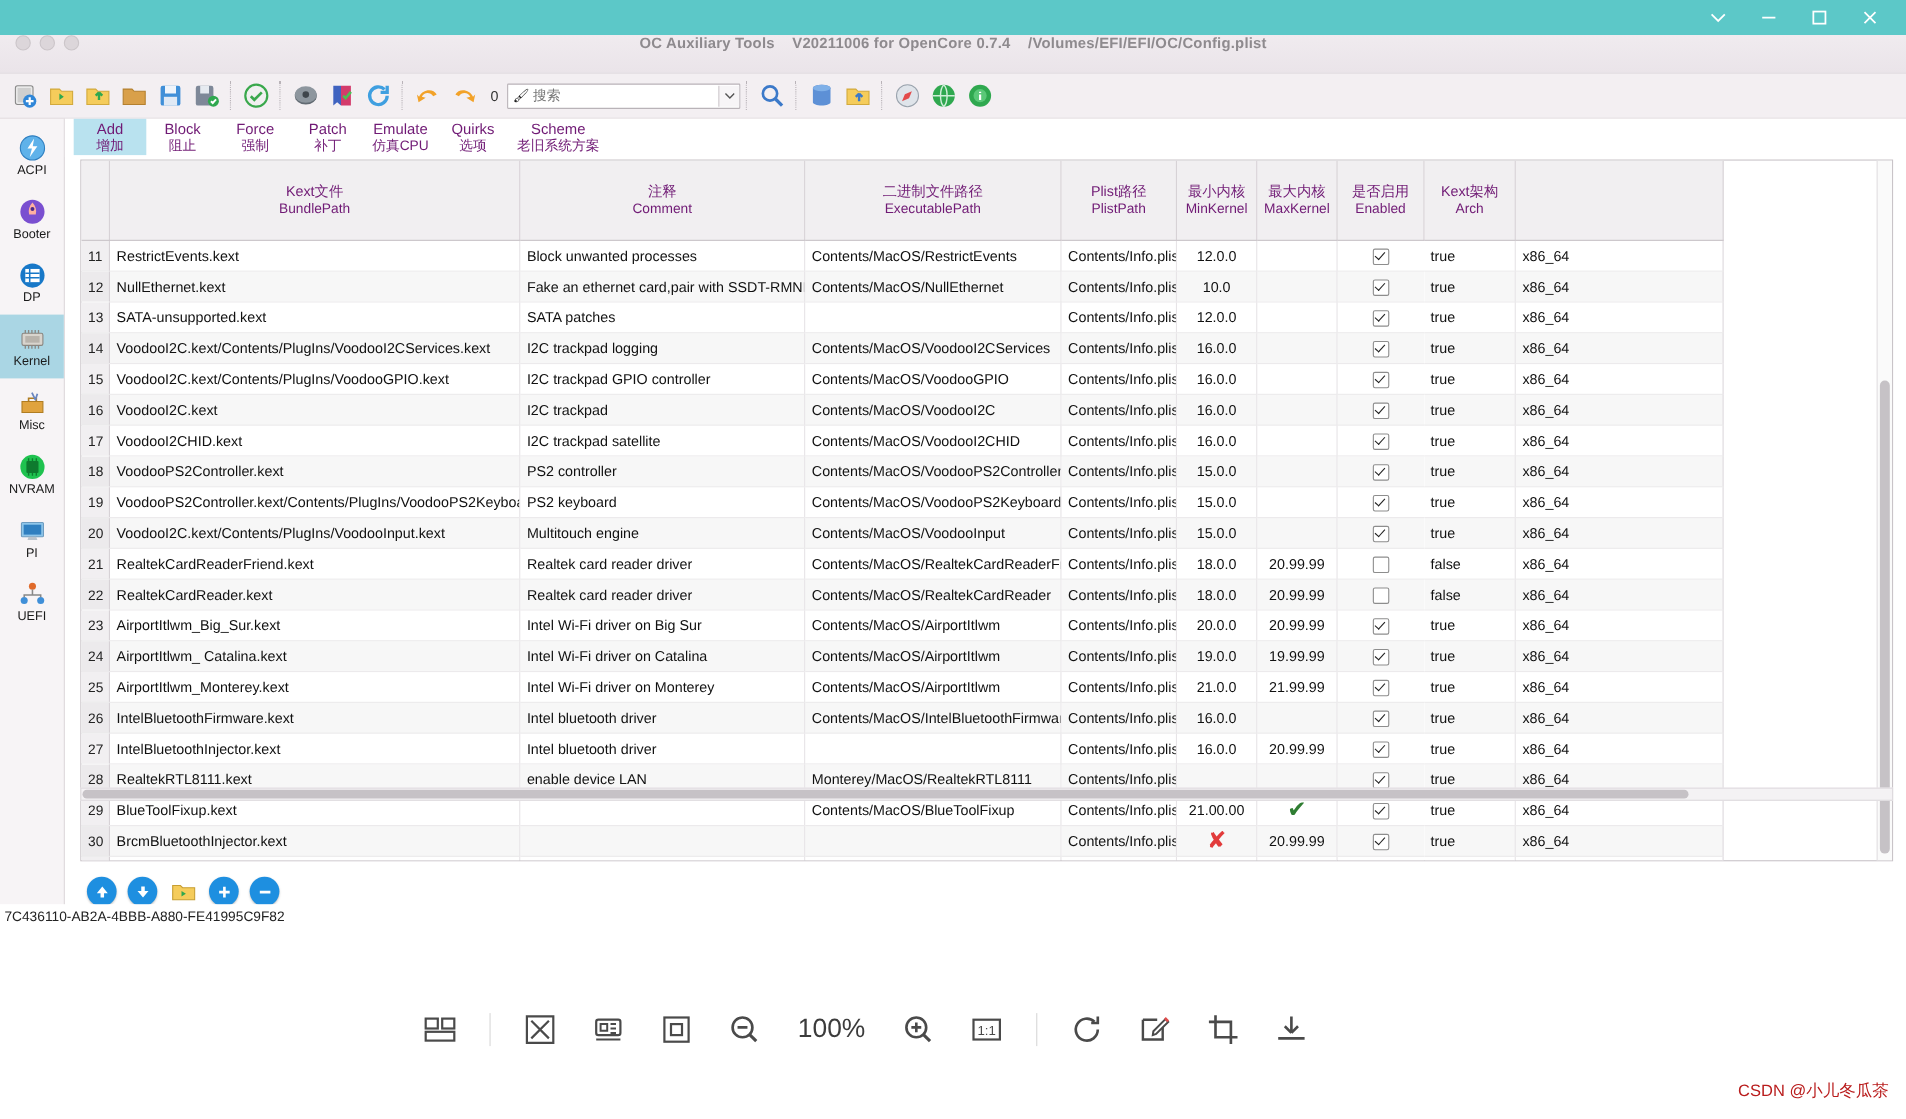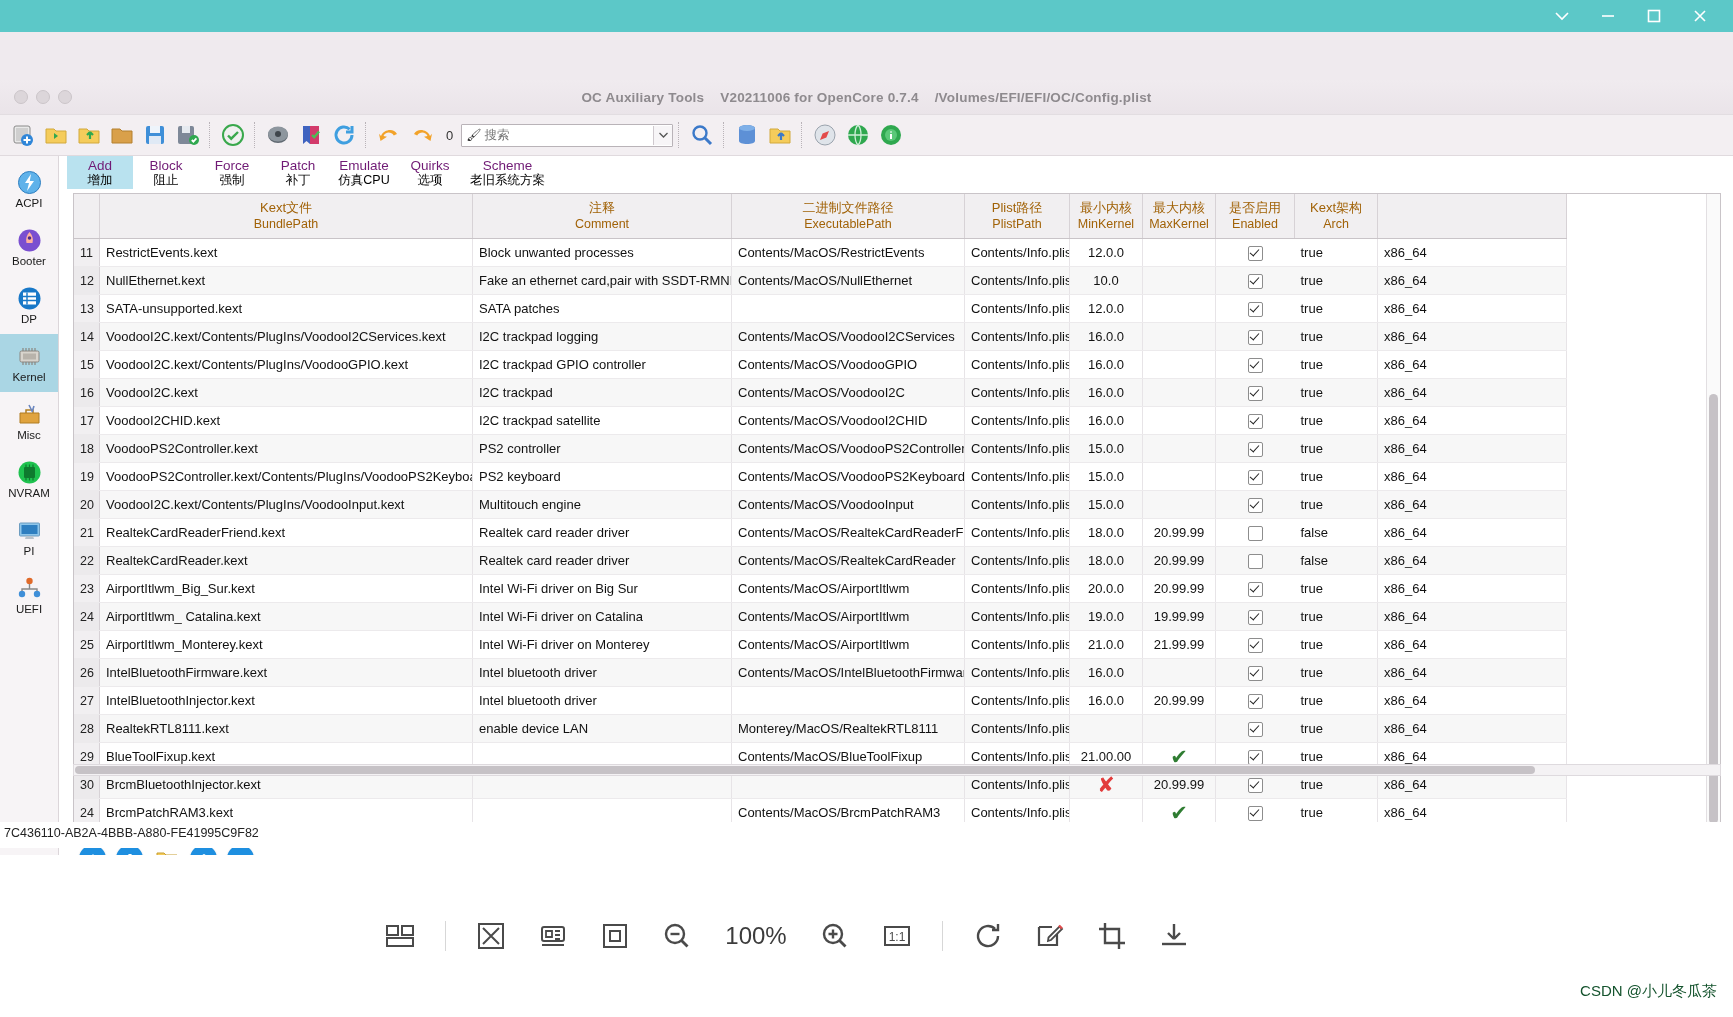--- a/index.html
+++ b/index.html
@@ -21,24 +21,23 @@
   .tb-btn svg{display:block;}
 
   
   .win{
     position:absolute;left:0;top:32px;width:1733px;height:790px;
     background:#efeaee;border-bottom:1px solid #d5d0d4;box-sizing:border-box;
   }
 
   
   .titlebar{
-    height:34px;display:flex;align-items:center;position:relative;
+    height:34px;display:flex;position:relative;
     background:linear-gradient(#f0ebef,#eae4e9);
     border-bottom:1px solid #e2dde1;
-    margin-top:48px;
   }
   .traffic{display:flex;gap:8px;padding-left:14px;}
   .dot{width:12px;height:12px;border-radius:50%;background:#dcd6da;border:1px solid #cbc5c9;}
   .win-title{
     position:absolute;left:0;right:0;text-align:center;
     font-size:13.5px;font-weight:bold;color:#8e8a8e;letter-spacing:.2px;
     pointer-events:none;
   }
   .win-title span{margin:0 6px;}
 
@@ -86,31 +85,31 @@
   .main{flex:1;background:#ffffff;position:relative;display:flex;flex-direction:column;}
 
   
   .tabs{height:36px;display:flex;align-items:flex-start;padding-left:8px;background:#fff;}
   .tab{
     min-width:52px;padding:2px 7px 1px 7px;display:flex;flex-direction:column;
     align-items:center;line-height:15px;cursor:default;
   }
   .tab.active{background:#b9e2ef;}
   .tab .en{font-size:13.5px;color:#701a75;}
-  .tab .cn{font-size:12.5px;color:#000000;}
+  .tab .cn{font-size:12.5px;color:#701a75;}
 
   
   .table-wrap{
     margin:2px 12px 0 14px;border:1px solid #c9c4c8;background:#fff;
     height:647px;box-sizing:border-box;position:relative;overflow:hidden;
   }
   table{border-collapse:collapse;width:1483px;table-layout:fixed;}
   thead th{
     background:#f1eff1;border-right:1px solid #d7d2d6;border-bottom:1px solid #c9c4c8;
-    font-weight:normal;font-size:13px;color:#a16207;height:40px;padding:2px 0;
+    font-weight:normal;font-size:13px;color:#701a75;height:40px;padding:16px 0;
     line-height:17px;vertical-align:middle;
   }
   thead th .cn{display:block;font-size:13px;}
   thead th .en{display:block;font-size:12.5px;}
   tbody td{
     border-right:1px solid #e7e4e7;border-bottom:1px solid #eceaec;
     height:27px;font-size:13px;color:#111;padding:0 6px;white-space:nowrap;
     overflow:hidden;vertical-align:middle;
   }
   tbody tr:nth-child(odd){background:#ffffff;}
@@ -167,21 +166,21 @@
   
   .viewer{
     position:absolute;left:0;top:855px;width:1574px;height:162px;background:#fff;
     display:flex;align-items:center;justify-content:center;gap:0px;
   }
   .vtool{width:62px;height:62px;display:flex;align-items:center;justify-content:center;cursor:default;}
   .vtool svg{display:block;}
   .vsep{width:1px;height:30px;background:#d7d7d7;margin:0 14px;}
   .zoomval{font-size:24px;color:#3c3c3c;min-width:96px;text-align:center;}
   .watermark{
-    position:absolute;right:16px;bottom:16px;font-size:15px;color:#14532d;
+    position:absolute;right:16px;bottom:16px;font-size:15px;color:#b91c1c;
   }
 </style>
 </head>
 <body>
 
 <div class="teal-bar">
   <div class="tb-btn">
     <svg width="20" height="20" viewBox="0 0 20 20">
         <path d="M4 7l6 6 6-6" fill="none" stroke="#fff" stroke-width="1.6"></path>
       </svg>

